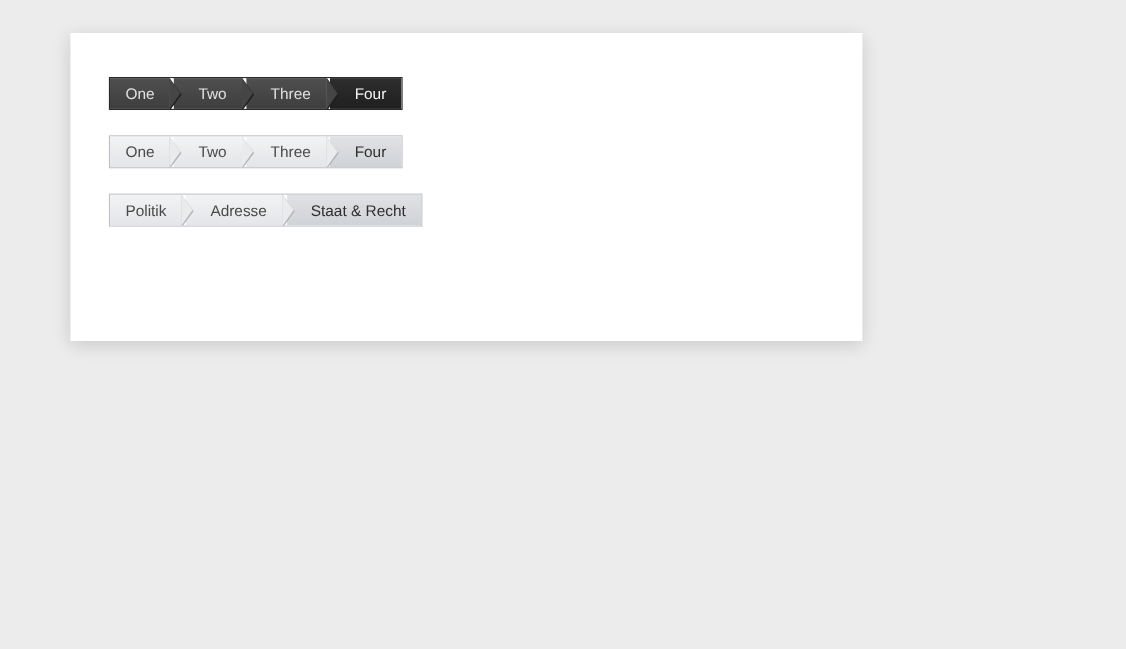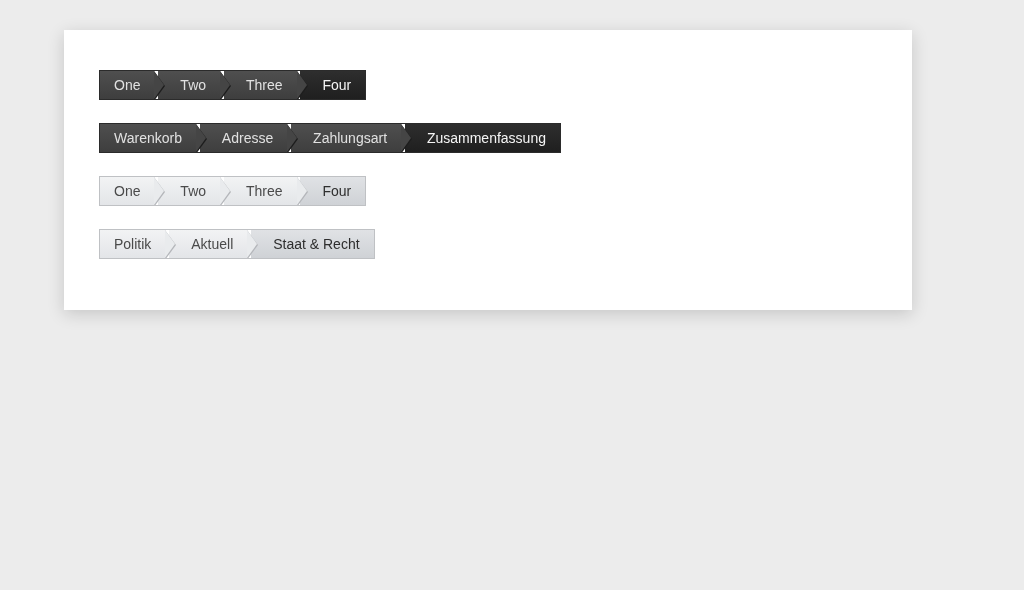--- a/index.html
+++ b/index.html
@@ -7,21 +7,21 @@
     margin: 0; padding: 0;
     width: 1024px; height: 590px;
     background: #ececec;
     font-family: "Trebuchet MS", "Lucida Grande", "Helvetica Neue", Arial, sans-serif;
     font-size: 14px;
     color: #333;
   }
   .panel {
     position: absolute;
     left: 64px; top: 30px;
-    width: 848px; height: 280px;
+    width: 720px; height: 280px;
     background: #ffffff;
     box-shadow: 0 4px 16px rgba(0,0,0,0.16);
   }
   .content {
     padding: 40px 35px 30px 35px;
   }
   .bc {
     display: block;
     list-style: none;
     margin: 0 0 22px 0;
@@ -102,40 +102,32 @@
 
     <div class="row">
       <ul class="bc dark">
         <li class="first"><span>One</span><span class="arrow"></span></li>
         <li><span>Two</span><span class="arrow"></span></li>
         <li><span>Three</span><span class="arrow"></span></li>
         <li class="active"><span>Four</span></li>
       </ul>
     </div>
 
-    <div class="row">
-      <ul class="bc dark">
-        <li class="first"><span>Warenkorb</span><span class="arrow"></span></li>
-        <li><span>Adresse</span><span class="arrow"></span></li>
-        <li><span>Zahlungsart</span><span class="arrow"></span></li>
-        <li class="active"><span>Zusammenfassung</span></li>
-      </ul>
-    </div>
 
     <div class="row">
       <ul class="bc light">
         <li class="first"><span>One</span><span class="arrow"></span></li>
         <li><span>Two</span><span class="arrow"></span></li>
         <li><span>Three</span><span class="arrow"></span></li>
         <li class="active"><span>Four</span></li>
       </ul>
     </div>
 
     <div class="row">
       <ul class="bc light">
         <li class="first"><span>Politik</span><span class="arrow"></span></li>
-        <li><span>Aktuell</span><span class="arrow"></span></li>
+        <li><span>Adresse</span><span class="arrow"></span></li>
         <li class="active"><span>Staat &amp; Recht</span></li>
       </ul>
     </div>
 
   </div>
 </div>
 
 </body></html>

